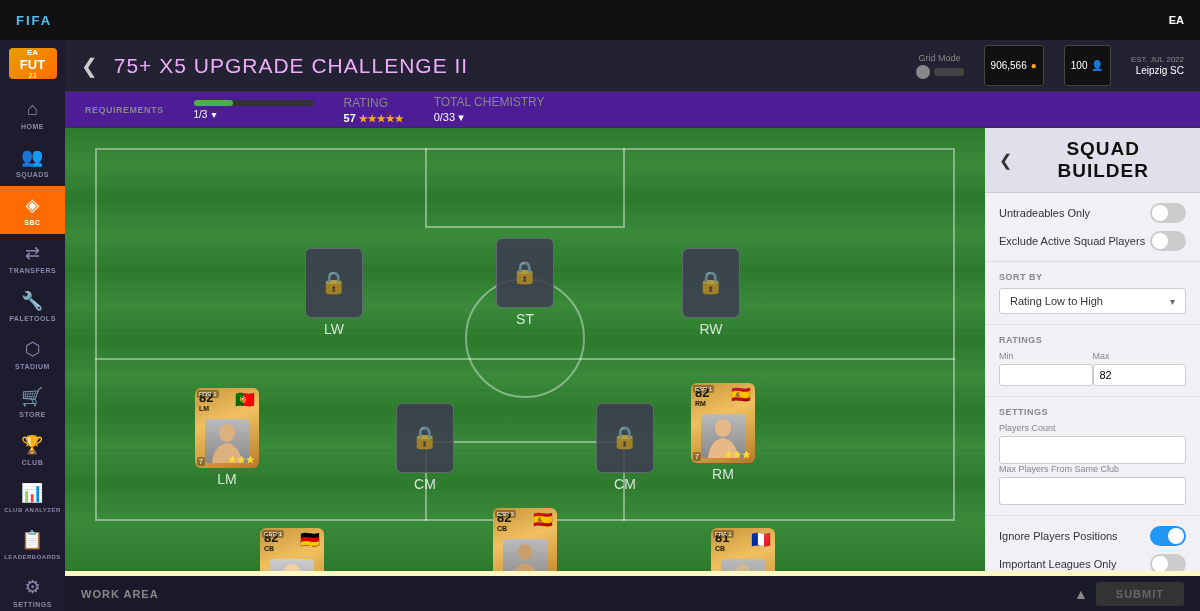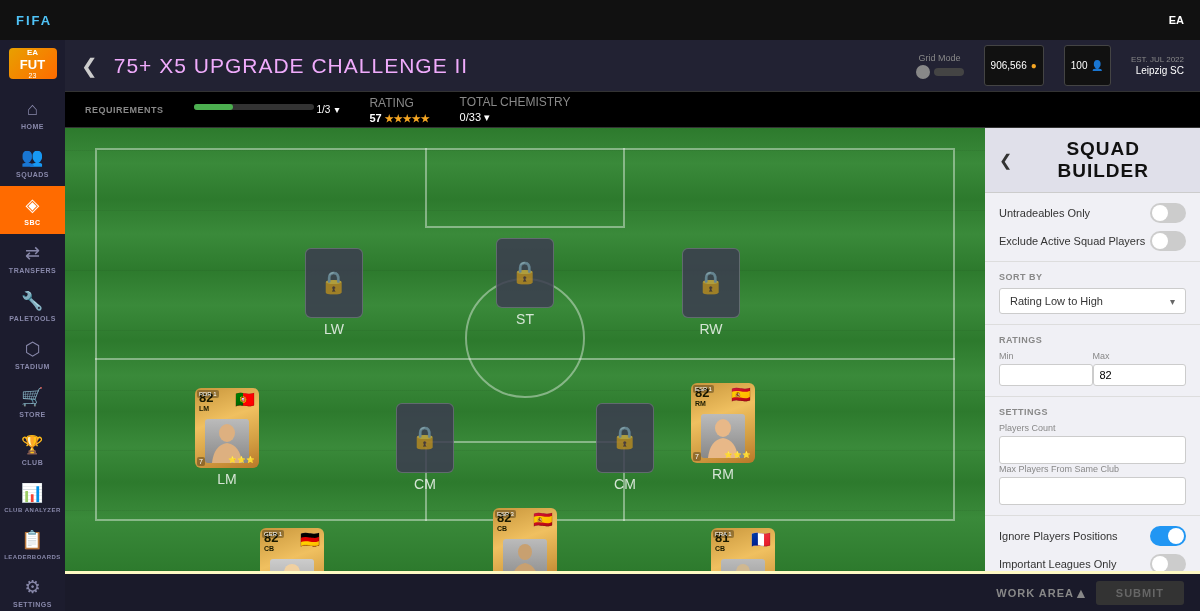--- a/index.html
+++ b/index.html
@@ -69,30 +69,30 @@
     .grid-mode-label { font-size: 9px; color: #888; }
     .grid-mode-toggle { display: flex; align-items: center; gap: 4px; }
     .player-count-box { background: #111; border: 1px solid #444; padding: 14px 6px; border-radius: 3px; font-size: 10px; color: white; display: flex; align-items: center; gap: 4px; }
     .est-section { display: flex; flex-direction: column; align-items: flex-end; gap: 1px; }
     .est-label { font-size: 8px; color: #888; }
     .est-value { font-size: 10px; color: white; }
 
     
     #requirements-bar {
       height: 36px;
-      background: #000000;
+      background: #4c1d95;
       display: flex;
       align-items: center;
       padding: 0 20px;
       gap: 30px;
       flex-shrink: 0;
       border-bottom: 1px solid #333;
     }
     .req-label { color: #888; font-size: 9px; font-weight: bold; letter-spacing: 0.5px; }
-    .req-progress { display: flex; flex-direction: row; gap: 3px; }
+    .req-progress { display: flex; flex-direction: column; gap: 3px; }
     .req-bar-container { width: 120px; height: 6px; background: #333; border-radius: 3px; }
     .req-bar-fill { height: 6px; background: #4CAF50; border-radius: 3px; }
     .req-text { color: white; font-size: 10px; display: flex; align-items: center; gap: 4px; }
     .rating-section { display: flex; flex-direction: column; gap: 2px; }
     .rating-label { color: #888; font-size: 12px; }
     .rating-value { color: white; font-size: 11px; font-weight: bold; }
     .stars { color: #f5a623; font-size: 10px; }
     .chem-section { display: flex; flex-direction: column; gap: 2px; }
     .chem-value { color: white; font-size: 11px; }
 
@@ -192,24 +192,24 @@
       flex: 1;
       display: flex; align-items: center; justify-content: center;
     }
 
     .pos-label { color: rgba(255,255,255,0.8); font-size: 14px; font-weight: normal; }
 
     
     #bottom-bar {
       height: 40px;
       background: #1a1a2a;
-      display: flex; align-items: center; justify-content: flex-end;
+      display: flex; align-items: center; justify-content: space-between;
       padding: 0 16px;
       flex-shrink: 0;
-      border-top: 3px solid #fef9c3;
+      border-top: 5px solid #fef9c3;
     }
     .work-area-label { color: #888; font-size: 11px; font-weight: bold; letter-spacing: 1px; }
     .submit-btn {
       background: #333;
       color: #666;
       border: none;
       padding: 6px 20px;
       font-size: 11px;
       font-weight: bold;
       letter-spacing: 1px;

